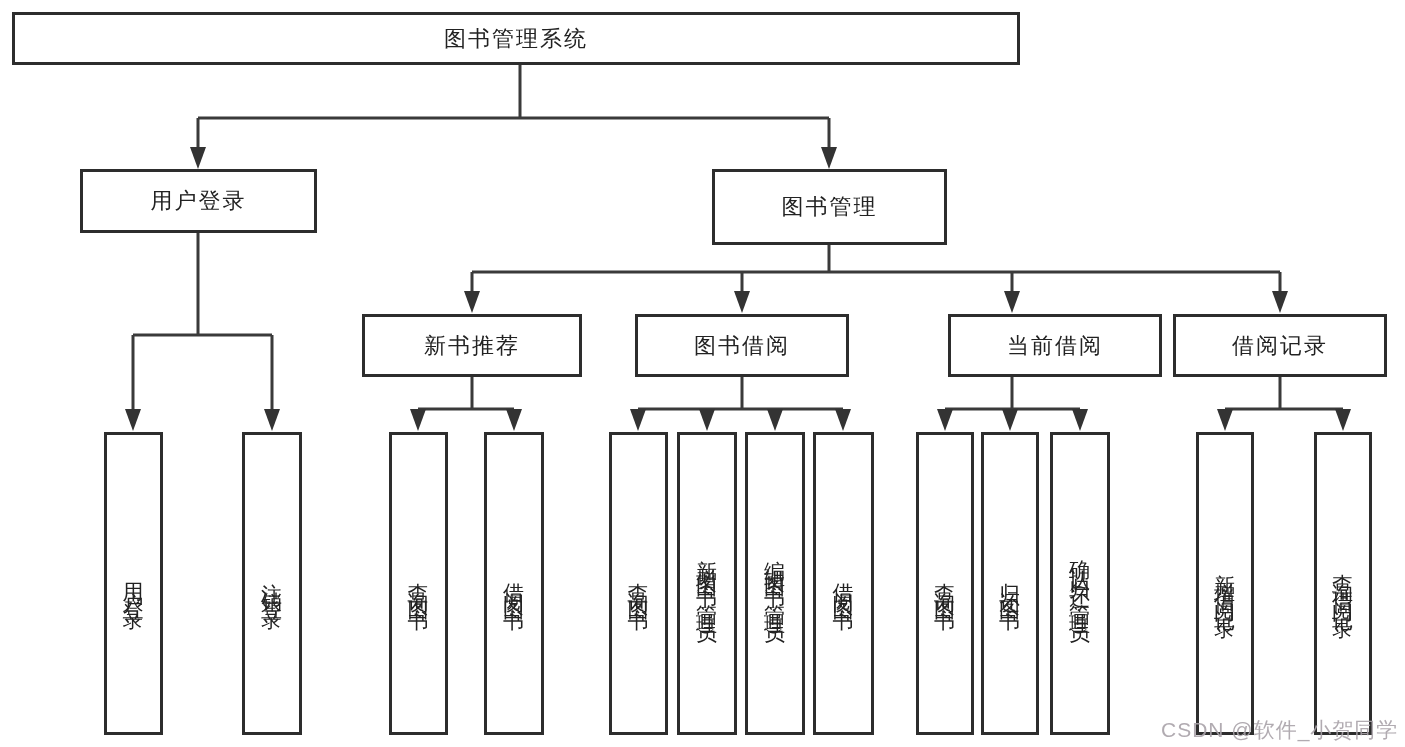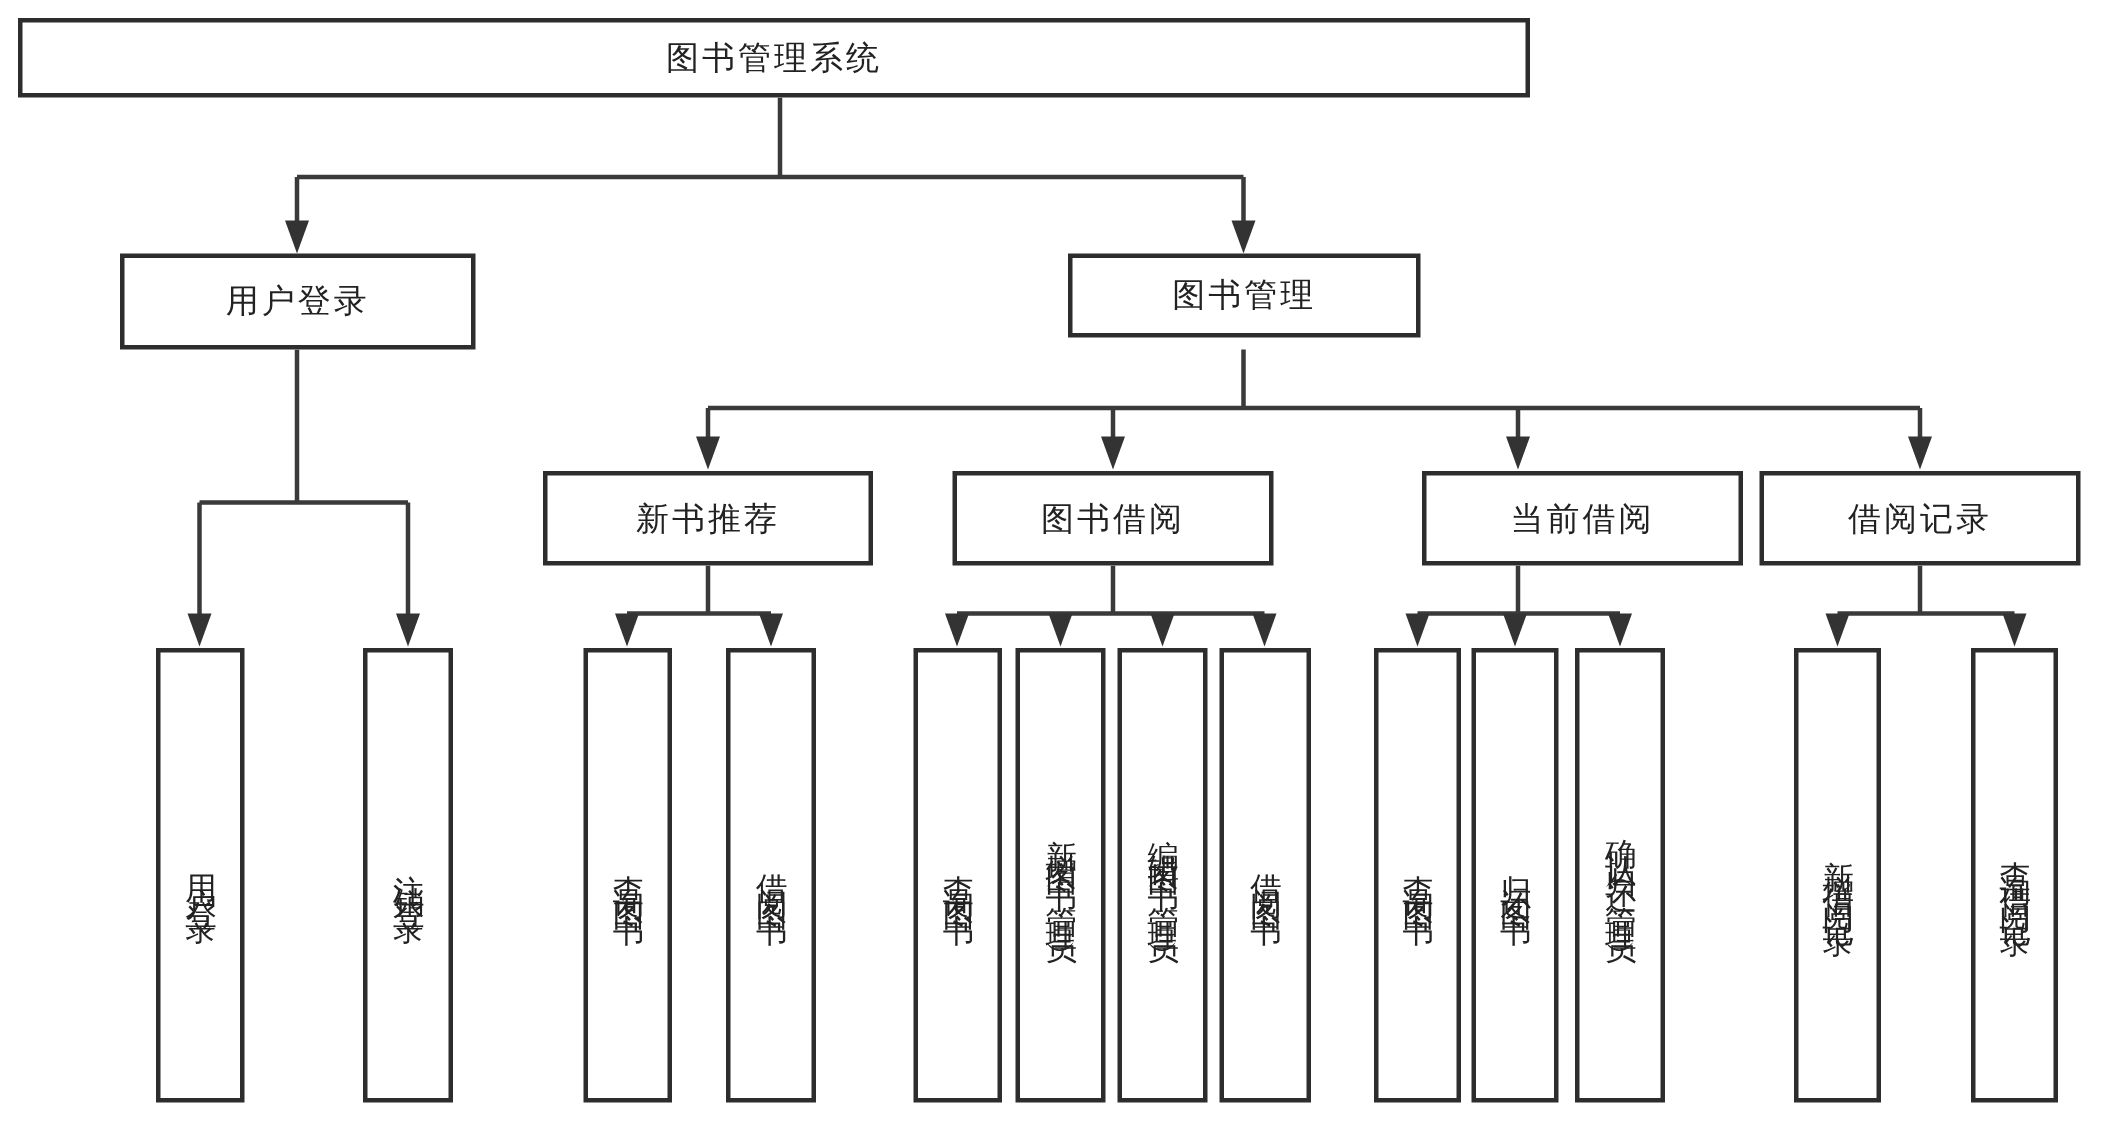--- a/index.html
+++ b/index.html
@@ -17,21 +17,21 @@
 
   .node {
     position:absolute;
     background:#ffffff;
     border:3px solid #2d2d2d;
     display:flex; align-items:center; justify-content:center;
     font-size:22px; letter-spacing:2px; color:#222;text-align:right;
   }
   .root  { left:12px;  top:12px;  width:1008px; height:53px; }
   .lv2-a { left:80px;  top:169px; width:237px;  height:64px; }
-  .lv2-b { left:712px; top:169px; width:235px;  height:56px; }
+  .lv2-b { left:712px; top:169px; width:235px;  height:76px; }
   .lv3   { top:314px; height:63px; width:214px; }
   .lv3-a { left:362px; width:220px; }
   .lv3-b { left:635px; }
   .lv3-c { left:948px; }
   .lv3-d { left:1173px; }
 
   .vnode {
     position:absolute; top:432px; height:303px; width:59px;
     background:#ffffff; border:3px solid #2d2d2d;
     display:flex; align-items:center; justify-content:center;
@@ -149,13 +149,14 @@
   <div class="vnode vn11">
     <span>确认归还（管理员）</span>
   </div>
   <div class="vnode vn12">
     <span>新增借阅记录</span>
   </div>
   <div class="vnode vn13">
     <span>查询借阅记录</span>
   </div>
 
+  <div class="watermark">CSDN @软件_小贺同学</div>
 </div>
 
 </body></html>

